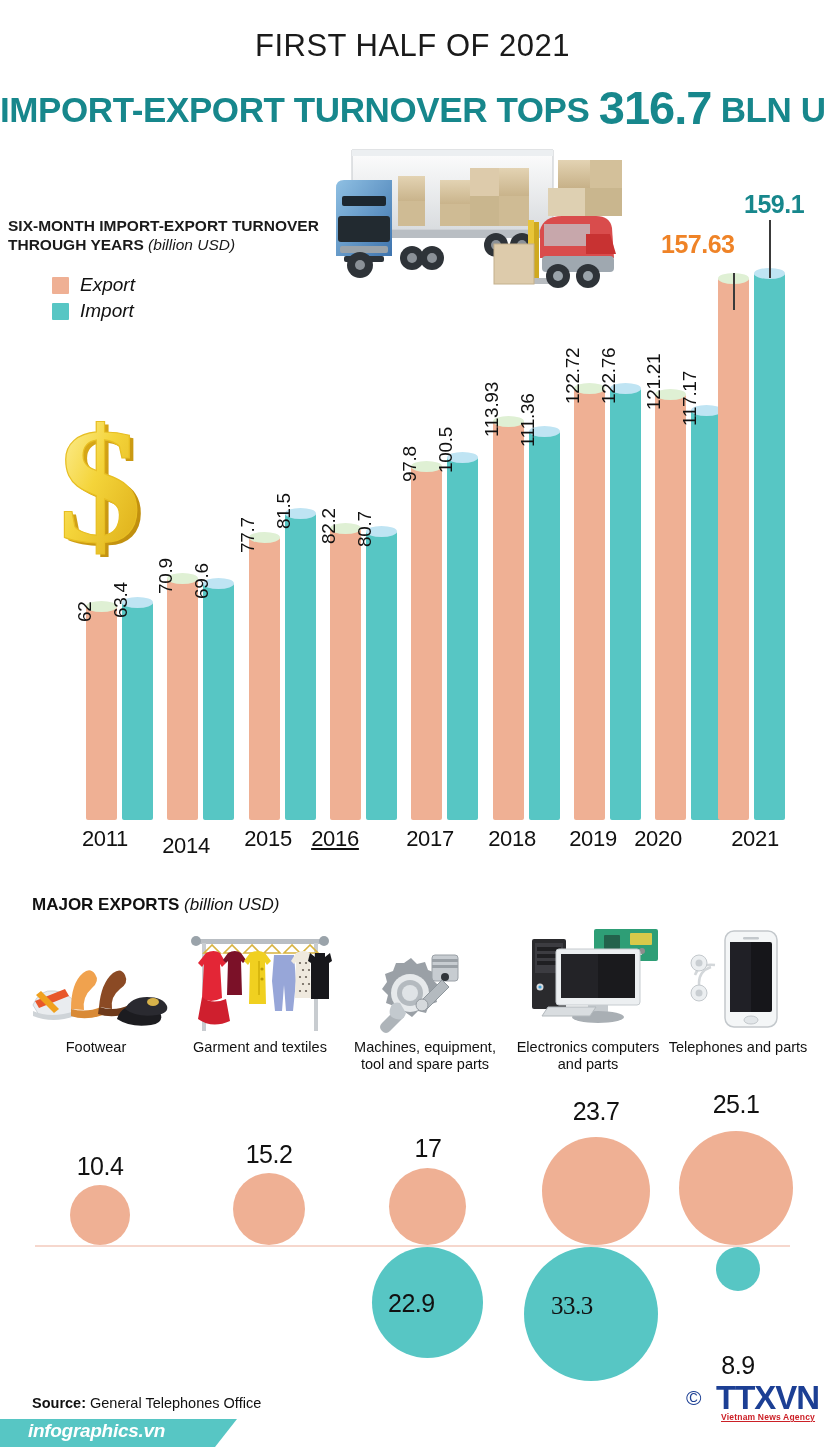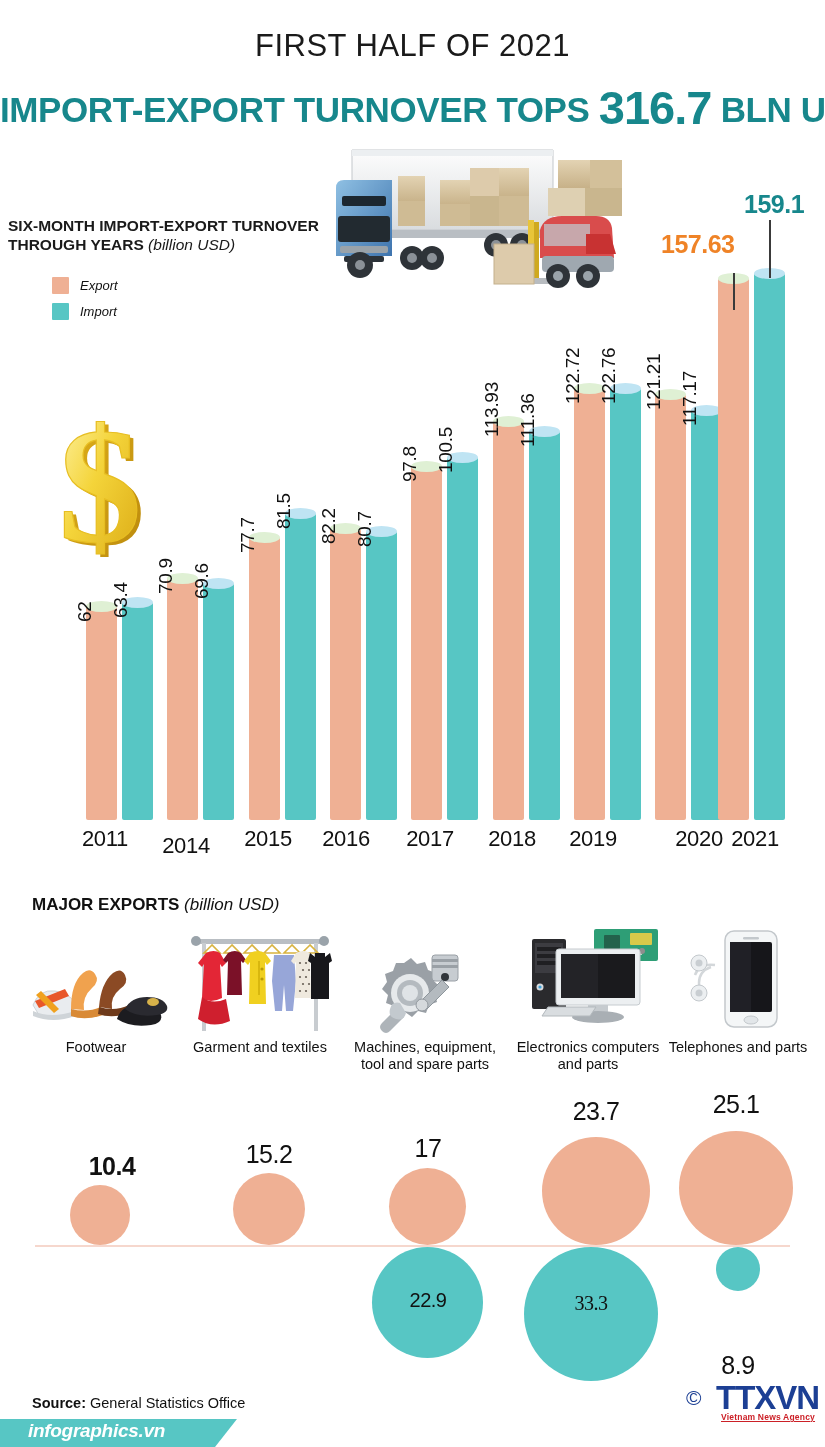--- a/index.html
+++ b/index.html
@@ -33,21 +33,21 @@
 
   
   .chart-title {
     position:absolute; left:8px; top:216px; width:330px;
     font-size:15.5px; font-weight:bold; color:#1a1a1a; line-height:19px;
   }
   .chart-title .unit { font-weight:normal; font-style:italic; }
   .legend { position:absolute; left:52px; top:272px; }
   .legend-row { display:flex; align-items:center; height:26px; }
   .legend-sw { width:17px; height:17px; margin-right:11px; border-radius:1px; }
-  .legend-lbl { font-size:13px; font-style:italic; color:#111; }
+  .legend-lbl { font-size:19px; font-style:italic; color:#111; }
 
   
   .truck-wrap { position:absolute; left:300px; top:138px; width:330px; height:185px; }
 
   
   .dollar { position:absolute; left:44px; top:405px; width:112px; height:160px; }
 
   
   .barchart { position:absolute; left:0; top:0; width:825px; height:880px; }
   .bar {
@@ -97,21 +97,21 @@
     position:absolute; left:35px; top:1245px; width:755px; height:1.5px;
     background:#f6d7cd;
   }
   .bub { position:absolute; border-radius:50%; }
   .bub-exp { background:#efb094; }
   .bub-imp { background:#57c6c4; }
   .bub-val {
     position:absolute; text-align:center; font-size:25px; color:#111;
     letter-spacing:-.5px; white-space:nowrap;
   }
-  .bub-val-in { position:absolute; text-align:center; font-size:20px; color:#111; letter-spacing:-.5px; white-space:nowrap; }
+  .bub-val-in { position:absolute; text-align:left; font-size:25px; color:#111; letter-spacing:-.5px; white-space:nowrap; }
 
   
   .source {
     position:absolute; left:32px; top:1395px; font-size:14.5px; color:#111;
   }
   .source b { font-weight:bold; }
   .source i { font-style:normal; }
   .ribbon {
     position:absolute; left:0; top:1419px; height:28px; width:215px;
     background:#57c6c4;
@@ -337,25 +337,25 @@
 
     <div class="bar bar-import" style="left:754px; top:273px; height:547px;">
         <span class="cap"></span>
       </div>
     <div class="leader" style="left:769px; top:220px; height:58px;"></div>
     <div class="bar-lbl-big" style="left:744px; top:190px; color:#17878c;">159.1</div>
 
     <div class="year-lbl" style="left:67px;">2011</div>
     <div class="year-lbl" style="left:148px;margin-top:7px;">2014</div>
     <div class="year-lbl" style="left:230px;">2015</div>
-    <div class="year-lbl" style="left:308px;">2016</div>
+    <div class="year-lbl" style="left:297px;text-decoration:underline;">2016</div>
     <div class="year-lbl" style="left:392px;">2017</div>
     <div class="year-lbl" style="left:474px;">2018</div>
     <div class="year-lbl" style="left:555px;">2019</div>
-    <div class="year-lbl" style="left:661px;">2020</div>
+    <div class="year-lbl" style="left:620px;">2020</div>
     <div class="year-lbl" style="left:717px;">2021</div>
   </div>
 
   <div class="sec-title">
     <span>MAJOR EXPORTS</span>
     <span class="unit">(billion USD)</span>
   </div>
 
   <div class="cat" style="left:16px; top:945px;">
     <div class="cat-icon">
@@ -512,21 +512,21 @@
         <rect x="80" y="10" width="16" height="2.4" rx="1.2" fill="#c3c8cc"></rect>
         <ellipse cx="88" cy="93" rx="7" ry="4" fill="#e2e6e9" stroke="#c3c8cc"></ellipse>
       </svg>
     </div>
     <div class="cat-name">Telephones and parts</div>
   </div>
 
   <div class="baseline"></div>
 
   <div class="bub bub-exp" style="left:70px; top:1185px; width:60px; height:60px;"></div>
-  <div class="bub-val" style="left:72px; top:1152px; width:80px;font-weight:bold;">10.4</div>
+  <div class="bub-val" style="left:60px; top:1152px; width:80px;">10.4</div>
 
   <div class="bub bub-exp" style="left:233px; top:1173px; width:72px; height:72px;"></div>
   <div class="bub-val" style="left:229px; top:1140px; width:80px;">15.2</div>
 
   <div class="bub bub-exp" style="left:389px; top:1168px; width:77px; height:77px;"></div>
   <div class="bub-val" style="left:388px; top:1134px; width:80px;">17</div>
   <div class="bub bub-imp" style="left:372px; top:1247px; width:111px; height:111px;"></div>
   <div class="bub-val-in" style="left:388px; top:1289px; width:80px;">22.9</div>
 
   <div class="bub bub-exp" style="left:542px; top:1137px; width:108px; height:108px;"></div>
@@ -534,21 +534,21 @@
   <div class="bub bub-imp" style="left:524px; top:1247px; width:134px; height:134px;"></div>
   <div class="bub-val-in" style="left:551px; top:1292px; width:80px;font-family:Liberation Serif, serif;">33.3</div>
 
   <div class="bub bub-exp" style="left:679px; top:1131px; width:114px; height:114px;"></div>
   <div class="bub-val" style="left:696px; top:1090px; width:80px;">25.1</div>
   <div class="bub bub-imp" style="left:716px; top:1247px; width:44px; height:44px;"></div>
   <div class="bub-val" style="left:698px; top:1351px; width:80px;text-align:center;">8.9</div>
 
   <div class="source">
     <b>Source:</b>
-    <i>General Statistics Office</i>
+    <i>General Telephones Office</i>
   </div>
   <div class="ribbon"></div>
   <div class="ribbon-txt">infographics.vn</div>
 
   <div class="copyr">©</div>
   <div class="ttxvn">
     <span>TTXVN</span>
   </div>
   <div class="ttxvn-sub">Vietnam News Agency</div>
 

